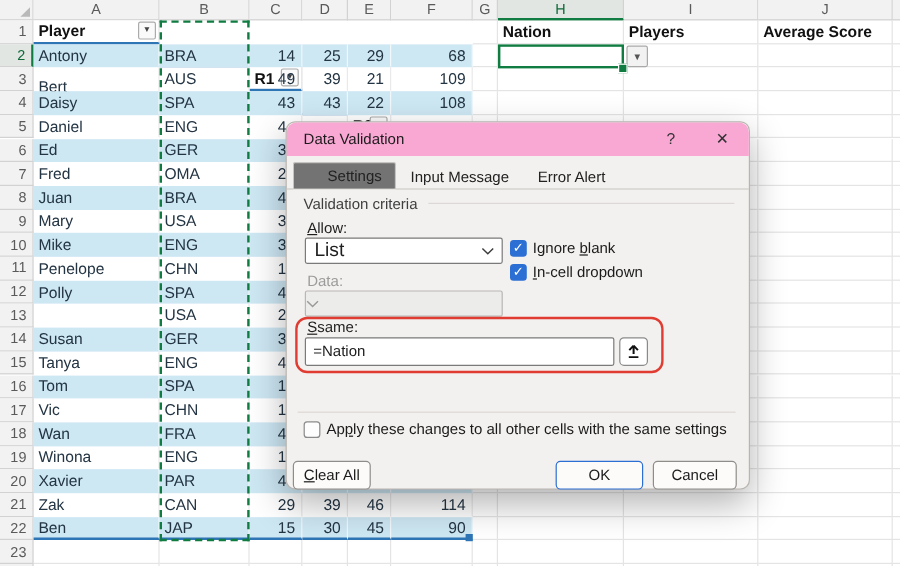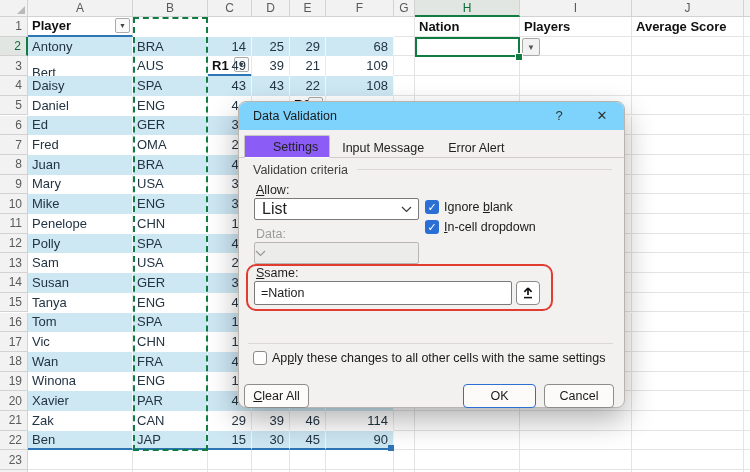--- a/index.html
+++ b/index.html
@@ -37,30 +37,30 @@
        border:1px solid #fff;box-sizing:content-box;z-index:6;}
   #celldd{position:absolute;z-index:4;background:#f2f2f2;border:1px solid #a9a9a9;border-radius:2px;
        box-sizing:border-box;display:flex;align-items:center;justify-content:center;
        font-size:8px;color:#555;padding:0;}
   #tbl-handle{position:absolute;width:6px;height:6px;background:var(--tblb);z-index:3;}
   
   .dlg{position:absolute;left:238px;top:101px;width:387px;height:307px;background:#f3f1ef;
        border:1px solid #b9b4b0;border-radius:8px;box-shadow:0 12px 30px rgba(0,0,0,.30);
        z-index:10;font-size:12.5px;color:#1b1b1b;box-sizing:border-box;}
   .dlg *{box-sizing:border-box;}
-  .dlg-title{position:absolute;top:0;left:0;right:0;height:28px;background:#7dd3fc;
+  .dlg-title{position:absolute;top:0;left:0;right:0;height:28px;background:#f9a8d4;
        border-radius:8px 8px 0 0;}
   .dlg-title-text{position:absolute;left:14px;top:0;line-height:28px;}
   .dlg-help{position:absolute;left:310px;top:0;width:20px;text-align:center;line-height:28px;
        color:#333;font-size:13px;cursor:default;}
   .dlg-close{position:absolute;left:352px;top:0;width:22px;text-align:center;line-height:28px;
        color:#333;font-size:13px;cursor:default;}
   .tabs{position:absolute;left:5px;top:33px;height:23px;display:flex;z-index:2;}
   .tab{padding:0 11px;height:21px;line-height:21px;margin-top:2px;border:1px solid transparent;color:#222;}
-  .tab.active{background:#8b5cf6;border-color:#c6c3c1;border-bottom-color:#fbfaf9;height:23px;
+  .tab.active{background:#737373;border-color:#c6c3c1;border-bottom-color:#fbfaf9;height:23px;
        margin-top:0;line-height:22px;border-radius:2px 2px 0 0;padding-left:28px;}
   .tabline{position:absolute;left:0;right:0;top:55px;height:1px;background:#cfccc9;}
   .grp-label{position:absolute;left:14px;top:61px;color:#3f3f3f;}
   .hair{position:absolute;height:1px;background:#dbd8d5;}
   .lbl{position:absolute;color:#1f1f1f;}
   .lbl.dis{color:#9b9b9b;}
   .acc{text-decoration:underline;}
   .combo{position:absolute;width:165px;height:22px;background:#fff;border:1px solid #7a7a7a;
        border-radius:2px;display:flex;align-items:center;}
   .combo .val{flex:1;padding-left:7px;font-size:16px;color:#1f1f1f;}
@@ -248,21 +248,20 @@
       <div class="cell tcell al band" style="left: 133px; top: 233.7px; width: 75px; height: 19.7px;">SPA</div>
       <div class="cell tcell ar band" style="left: 208px; top: 233.7px; width: 44px; height: 19.7px;">4 </div>
       <div class="cell tcell ar band" style="left: 252px; top: 233.7px; width: 38px; height: 19.7px;"></div>
       <div class="cell tcell ar band" style="left: 290px; top: 233.7px; width: 36px; height: 19.7px;"></div>
       <div class="cell tcell ar band" style="left: 326px; top: 233.7px; width: 68px; height: 19.7px;"></div>
       <div class="cell al" style="left: 394px; top: 233.7px; width: 21px; height: 19.7px;"></div>
       <div class="cell al" style="left: 415px; top: 233.7px; width: 105px; height: 19.7px;"></div>
       <div class="cell al" style="left: 520px; top: 233.7px; width: 112px; height: 19.7px;"></div>
       <div class="cell al" style="left: 632px; top: 233.7px; width: 112px; height: 19.7px;"></div>
       <div class="cell al" style="left: 744px; top: 233.7px; width: 7px; height: 19.7px;"></div>
-      <div class="cell tcell al" style="left: 28px; top: 253.4px; width: 105px; height: 19.7px;">Sam</div>
       <div class="cell tcell al" style="left: 133px; top: 253.4px; width: 75px; height: 19.7px;">USA</div>
       <div class="cell tcell ar" style="left: 208px; top: 253.4px; width: 44px; height: 19.7px;">2 </div>
       <div class="cell tcell ar" style="left: 252px; top: 253.4px; width: 38px; height: 19.7px;"></div>
       <div class="cell tcell ar" style="left: 290px; top: 253.4px; width: 36px; height: 19.7px;"></div>
       <div class="cell tcell ar" style="left: 326px; top: 253.4px; width: 68px; height: 19.7px;"></div>
       <div class="cell al" style="left: 394px; top: 253.4px; width: 21px; height: 19.7px;"></div>
       <div class="cell al" style="left: 415px; top: 253.4px; width: 105px; height: 19.7px;"></div>
       <div class="cell al" style="left: 520px; top: 253.4px; width: 112px; height: 19.7px;"></div>
       <div class="cell al" style="left: 632px; top: 253.4px; width: 112px; height: 19.7px;"></div>
       <div class="cell al" style="left: 744px; top: 253.4px; width: 7px; height: 19.7px;"></div>

